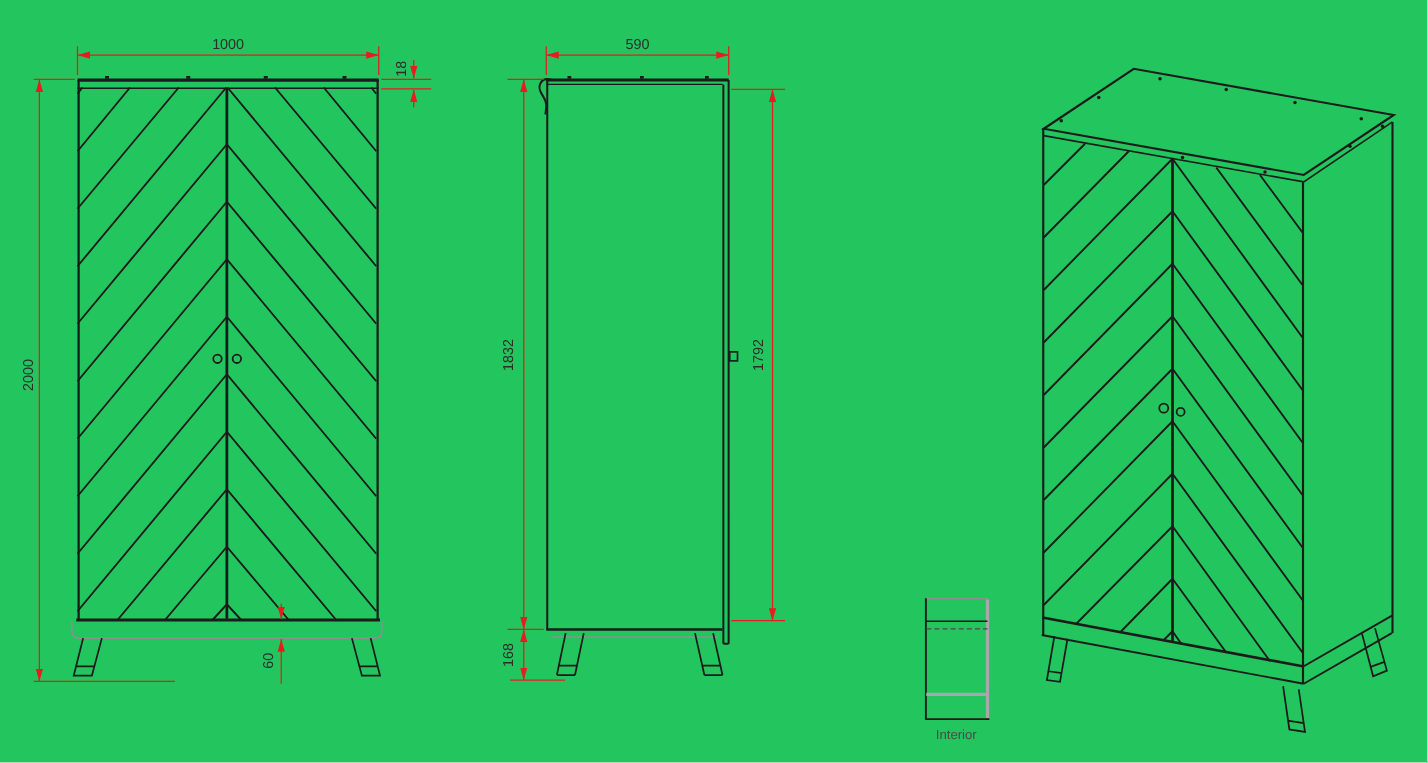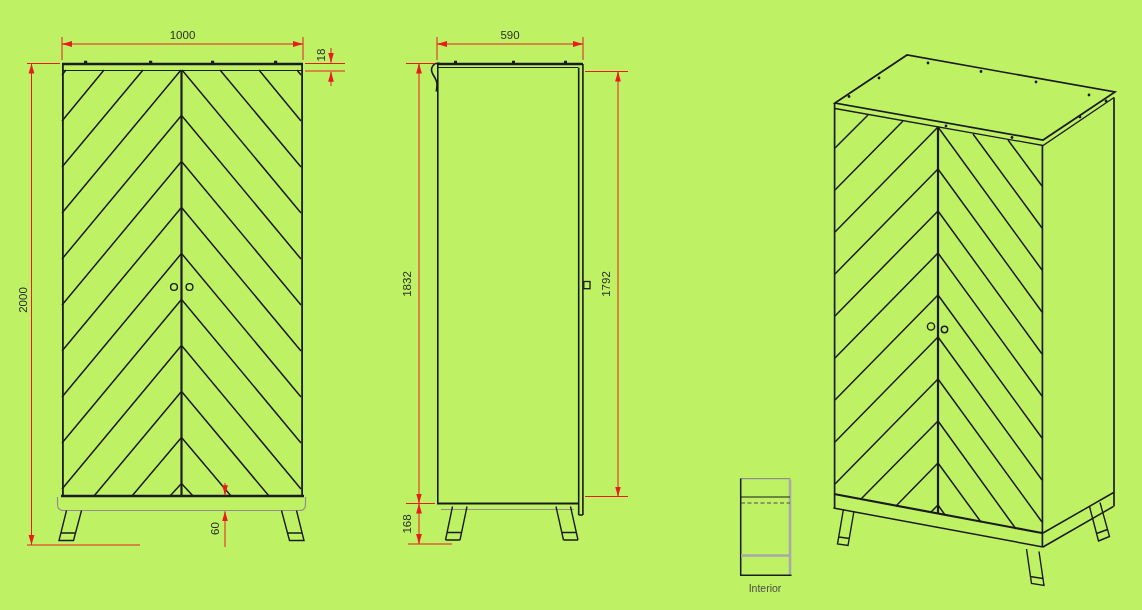--- a/index.html
+++ b/index.html
@@ -2,21 +2,21 @@
 <html style="--dimension-red: #e81c1e; --line-black: #1b1b1b; --detail-gray: #a8a8a8; --text-dark: #2d2d2d;"><head>
 <meta charset="utf-8">
 <style>
   :root{
     --dimension-red:#e81c1e;
     --line-black:#1b1b1b;
     --detail-gray:#a8a8a8;
     --text-dark:#2d2d2d;
   }
   html,body{margin:0;padding:0;background:#ffffff;}
-  .stage{width:1142px;height:610px;position:relative;background:#bef264;overflow:hidden;}
+  .stage{width:1142px;height:610px;position:relative;background:#22c55e;overflow:hidden;}
   svg{display:block;}
   .ln{stroke:var(--line-black);fill:none;stroke-width:1.6;stroke-linecap:butt;}
   .w10{stroke-width:1}.w11{stroke-width:1.1}.w12{stroke-width:1.2}.w13{stroke-width:1.3}
   .w14{stroke-width:1.4}.w15{stroke-width:1.5}.w16{stroke-width:1.6}.w17{stroke-width:1.7}
   .w18{stroke-width:1.8}.w20{stroke-width:2}.w22{stroke-width:2.2}.w24{stroke-width:2.4}.w25{stroke-width:2.6}
   .chev{stroke:var(--line-black);stroke-width:1.5;fill:none;}
   .tick{stroke:var(--line-black);stroke-width:2.2;fill:none;}
   .dim path,.dim line{stroke:var(--dimension-red);stroke-width:1;fill:none;}
   .arr2{marker-start:url(#ar);marker-end:url(#ar);}
   .arr1{marker-end:url(#ar);}

